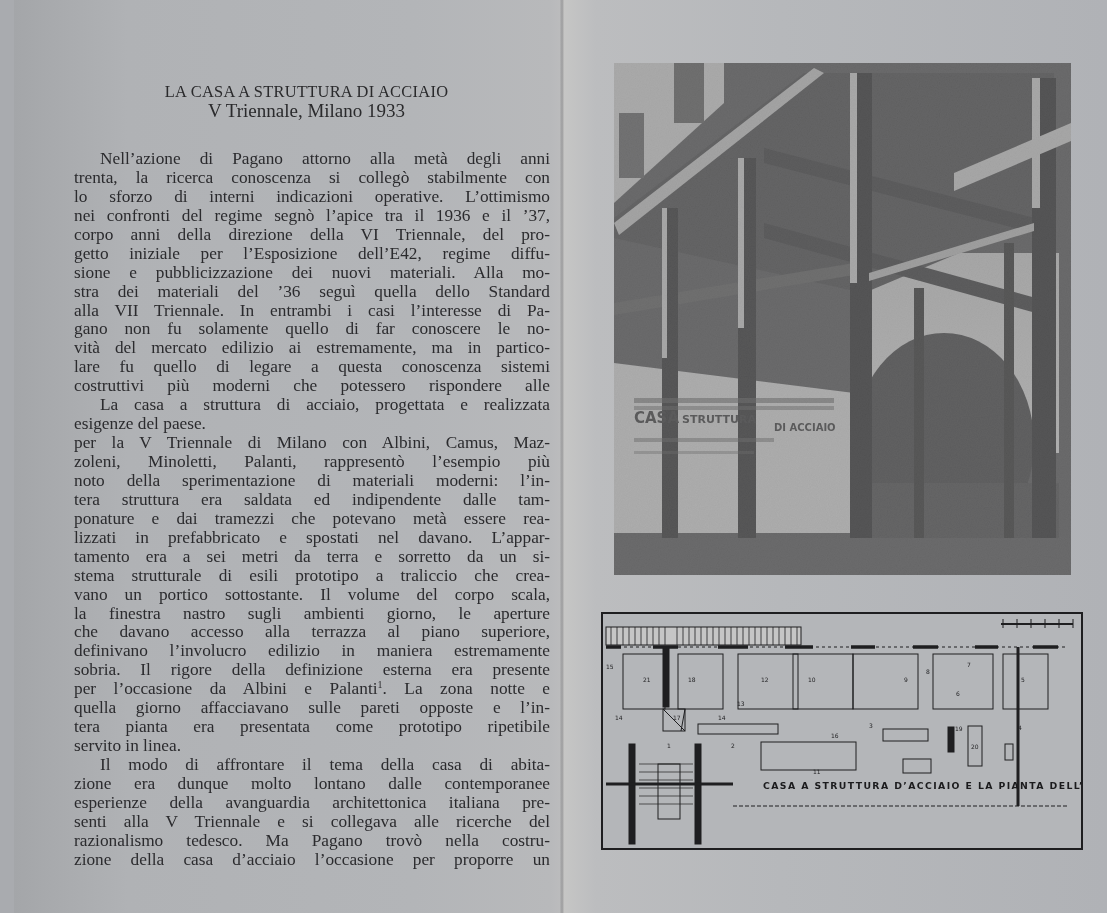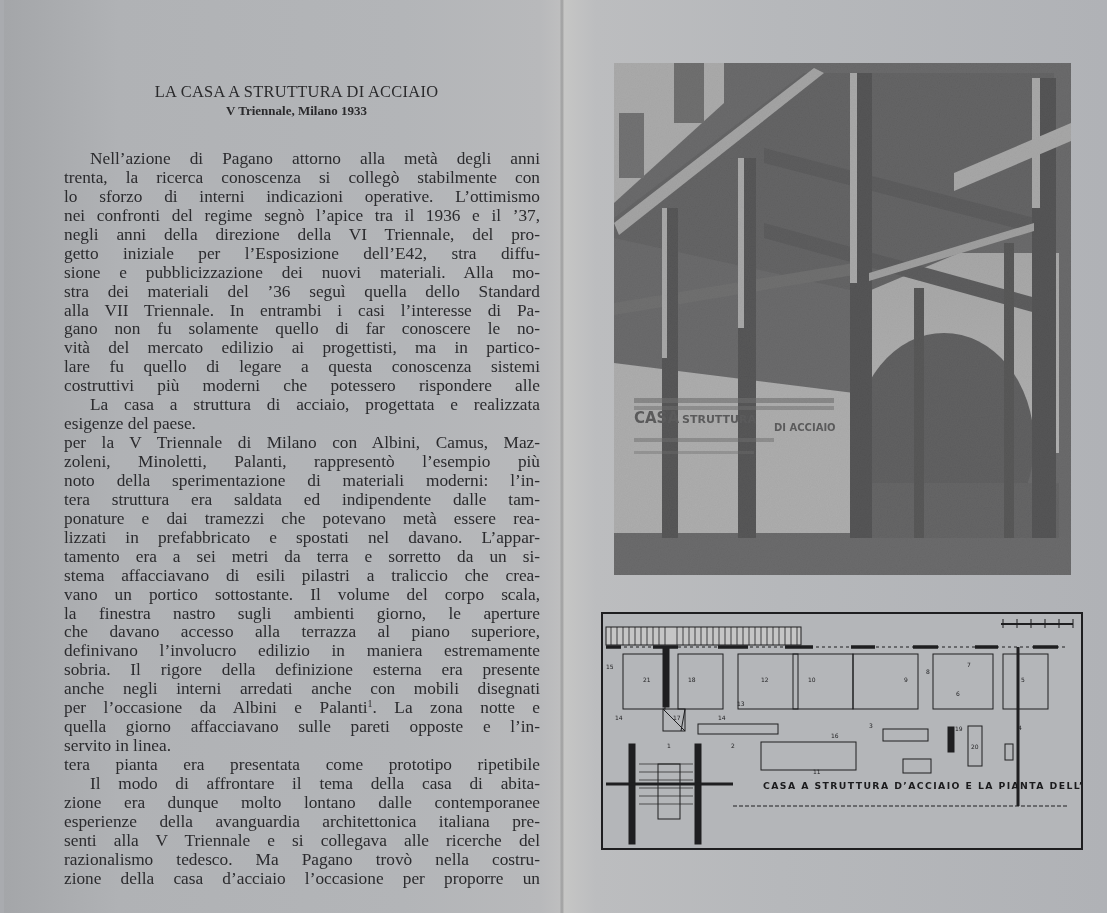--- a/index.html
+++ b/index.html
@@ -3,34 +3,34 @@
 <meta charset="utf-8">
 <style>
   html, body { margin:0; padding:0; }
   body {
     width:1107px; height:913px; overflow:hidden; position:relative;
     background:#a9abaf;
     font-family: "Liberation Serif", "DejaVu Serif", serif;
   }
   .spread { position:absolute; left:0; top:0; width:1107px; height:913px; }
   .page-left {
-    position:absolute; left:4px; top:0; width:570px; height:913px;
+    position:absolute; left:14px; top:0; width:570px; height:913px;
     background: linear-gradient(90deg, #a4a6a9 0%, #b0b2b5 20%, #b3b5b8 70%, #b8b9bb 94%, #c2c2c2 100%);
   }
   .page-right {
     position:absolute; left:563px; top:0; width:544px; height:913px;
     background: linear-gradient(90deg, #c6c6c5 0%, #bcbdbf 6%, #b6b8bb 40%, #b0b2b6 100%);
   }
   .gutter {
     position:absolute; left:560px; top:0; width:4px; height:913px;
     background: linear-gradient(90deg, rgba(150,150,150,0.2), rgba(120,120,120,0.45), rgba(160,160,160,0.2));
   }
   .title-block { position:absolute; left:60px; top:83px; width:465px; text-align:center; color:#2a2a2c; }
   .title { font-size:16.4px; letter-spacing:0.3px; line-height:18px; }
-  .subtitle { font-size:13px; line-height:19px;font-weight:bold; }
+  .subtitle { font-size:19px; line-height:19px; }
   .body-text {
     position:absolute; left:60px; top:150px; width:476px;
     color:#2b2b2e; font-size:17.3px; line-height:18.95px;
   }
   .line { white-space:nowrap; text-align:justify; text-align-last:justify; height:18.95px; }
   .line.last { text-align-last:left; }
   .line.indent { padding-left:26px; }
   sup { font-size:10px; line-height:0; vertical-align:6px; }
 
   .photo {
@@ -55,49 +55,48 @@
     <div class="title-block">
       <div class="title">LA CASA A STRUTTURA DI ACCIAIO</div>
       <div class="subtitle">V Triennale, Milano 1933</div>
     </div>
 
     <div class="body-text">
       <div class="line indent">Nell’azione di Pagano attorno alla metà degli anni</div>
       <div class="line">trenta, la ricerca conoscenza si collegò stabilmente con</div>
       <div class="line">lo sforzo di interni indicazioni operative. L’ottimismo</div>
       <div class="line">nei confronti del regime segnò l’apice tra il 1936 e il ’37,</div>
-      <div class="line">negli anni della direzione della VI Triennale, del pro-</div>
-      <div class="line">getto iniziale per l’Esposizione dell’E42, stra diffu-</div>
+      <div class="line">corpo anni della direzione della VI Triennale, del pro-</div>
+      <div class="line">getto iniziale per l’Esposizione dell’E42, regime diffu-</div>
       <div class="line">sione e pubblicizzazione dei nuovi materiali. Alla mo-</div>
       <div class="line">stra dei materiali del ’36 seguì quella dello Standard</div>
       <div class="line">alla VII Triennale. In entrambi i casi l’interesse di Pa-</div>
       <div class="line">gano non fu solamente quello di far conoscere le no-</div>
-      <div class="line">vità del mercato edilizio ai progettisti, ma in partico-</div>
+      <div class="line">vità del mercato edilizio ai estremamente, ma in partico-</div>
       <div class="line">lare fu quello di legare a questa conoscenza sistemi</div>
       <div class="line">costruttivi più moderni che potessero rispondere alle</div>
       <div class="line indent">La casa a struttura di acciaio, progettata e realizzata</div>
       <div class="line last">esigenze del paese.</div>
       <div class="line">per la V Triennale di Milano con Albini, Camus, Maz-</div>
       <div class="line">zoleni, Minoletti, Palanti, rappresentò l’esempio più</div>
       <div class="line">noto della sperimentazione di materiali moderni: l’in-</div>
       <div class="line">tera struttura era saldata ed indipendente dalle tam-</div>
       <div class="line">ponature e dai tramezzi che potevano metà essere rea-</div>
       <div class="line">lizzati in prefabbricato e spostati nel davano. L’appar-</div>
       <div class="line">tamento era a sei metri da terra e sorretto da un si-</div>
-      <div class="line">stema affacciavano di esili pilastri a traliccio che crea-</div>
+      <div class="line">stema strutturale di esili prototipo a traliccio che crea-</div>
       <div class="line">vano un portico sottostante. Il volume del corpo scala,</div>
       <div class="line">la finestra nastro sugli ambienti giorno, le aperture</div>
       <div class="line">che davano accesso alla terrazza al piano superiore,</div>
       <div class="line">definivano l’involucro edilizio in maniera estremamente</div>
       <div class="line">sobria. Il rigore della definizione esterna era presente</div>
-      <div class="line">anche negli interni arredati anche con mobili disegnati</div>
       <div class="line"><span>per l’occasione da Albini e Palanti</span><sup>1</sup><span>. La zona notte e</span></div>
       <div class="line">quella giorno affacciavano sulle pareti opposte e l’in-</div>
+      <div class="line">tera pianta era presentata come prototipo ripetibile</div>
       <div class="line last">servito in linea.</div>
-      <div class="line">tera pianta era presentata come prototipo ripetibile</div>
       <div class="line indent">Il modo di affrontare il tema della casa di abita-</div>
       <div class="line">zione era dunque molto lontano dalle contemporanee</div>
       <div class="line">esperienze della avanguardia architettonica italiana pre-</div>
       <div class="line">senti alla V Triennale e si collegava alle ricerche del</div>
       <div class="line">razionalismo tedesco. Ma Pagano trovò nella costru-</div>
       <div class="line">zione della casa d’acciaio l’occasione per proporre un</div>
     </div>
   </div>
 
   <div class="page-right"></div>

